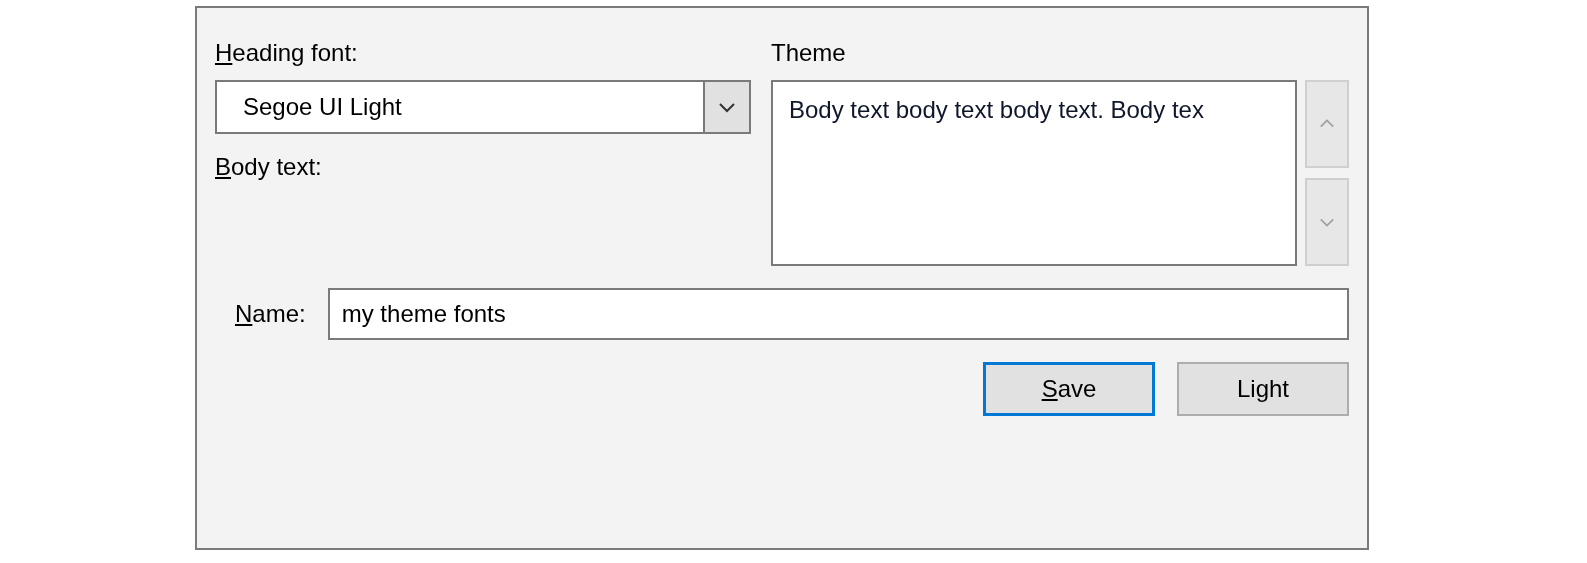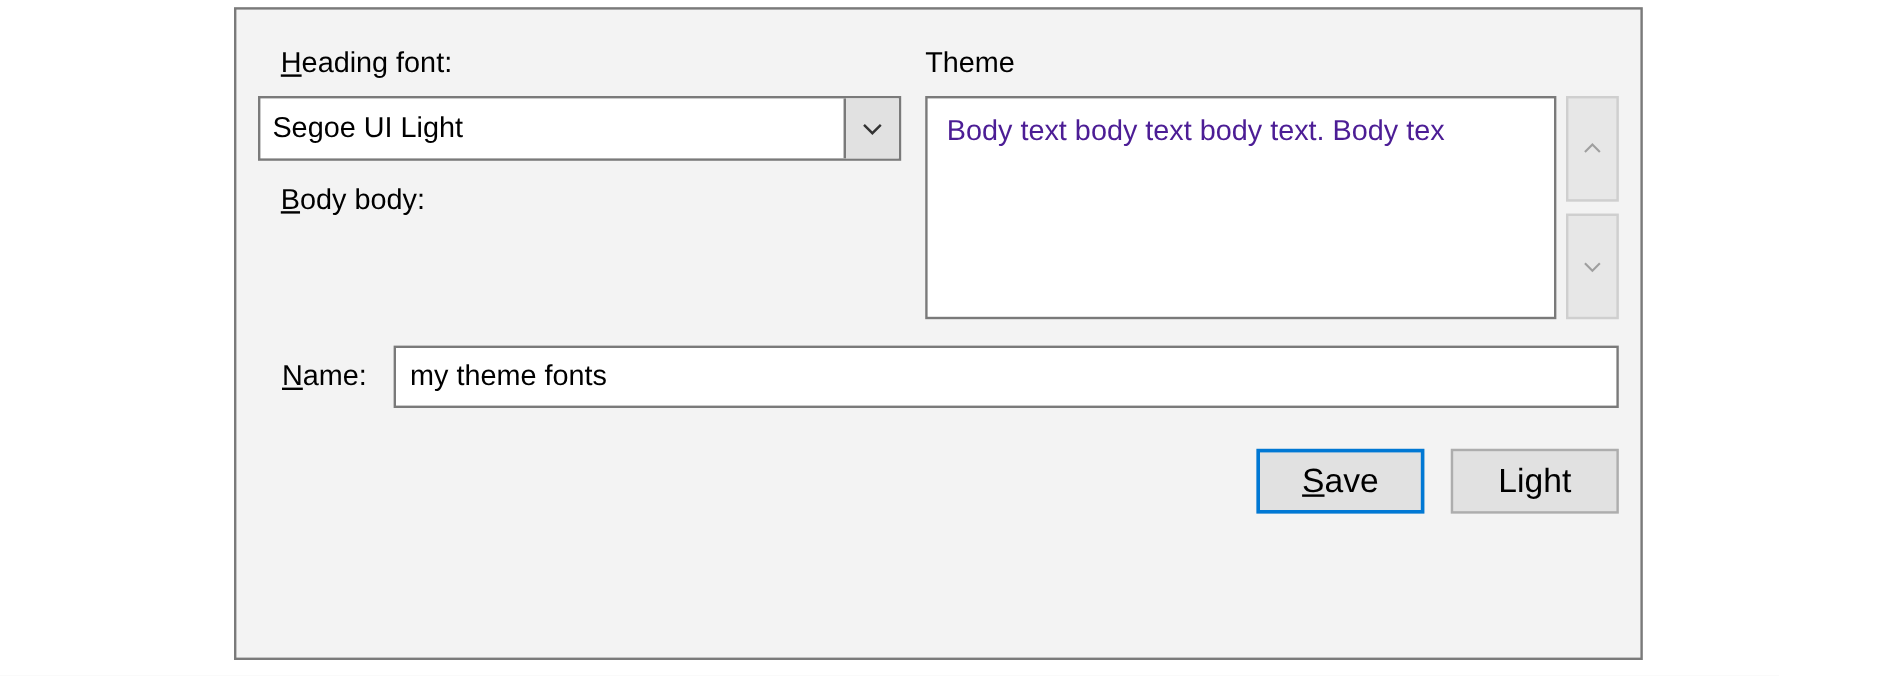--- a/index.html
+++ b/index.html
@@ -73,36 +73,35 @@
     flex: 1 1 auto;
     display: flex;
     flex-direction: column;
   }
 
   .field-label {
     font-size: 24px;
     color: #000;
     margin-bottom: 14px;
     line-height: 1.1;
-    margin-left: 19px;
   }
   .field-label .u { text-decoration: underline; }
 
   .combo {
     display: flex;
     height: 54px;
     border: 2px solid #7a7a7a;
     background: #ffffff;
     margin-bottom: 20px;
   }
   .combo-text {
     flex: 1 1 auto;
     display: flex;
     align-items: center;
-    padding: 0 10px;
+    padding: 0 26px;
     font-size: 24px;
     color: #000;
   }
   .combo-btn {
     flex: 0 0 46px;
     border-left: 2px solid #7a7a7a;
     background: #e1e1e1;
     display: flex;
     align-items: center;
     justify-content: center;
@@ -130,21 +129,21 @@
   }
   .sample-heading {
     font-size: 46px;
     font-weight: 300;
     color: #222;
     line-height: 1.15;
     font-family: "Segoe UI Light","Segoe UI",Arial,sans-serif;
   }
   .sample-body {
     font-size: 24px;
-    color: #4c1d95;
+    color: #0f172a;
     font-family: Corbel, "Segoe UI", Arial, sans-serif;
     font-weight: 300;
     margin-top: 6px;
   }
   .sample-scroll {
     flex: 0 0 44px;
     display: flex;
     flex-direction: column;
     gap: 10px;
   }
@@ -180,30 +179,29 @@
     outline: none;
   }
 
   .button-row {
     display: flex;
     justify-content: flex-end;
     gap: 22px;
     margin-top: 22px;
   }
   .btn {
-    width: 140px;
+    width: 172px;
     height: 54px;
     background: #e1e1e1;
     border: 2px solid #adadad;
-    font-size: 28px;
-    display: flex;
-    align-items: center;
-    justify-content: center;
-    color: #000;
-    margin-top: 12px;
+    font-size: 24px;
+    display: flex;
+    align-items: center;
+    justify-content: center;
+    color: #000;
   }
   .btn.primary {
     border: 3px solid #0078d4;
   }
   .btn .u { text-decoration: underline; }
 </style>
 </head>
 <body>
 
 <div class="dialog">
@@ -219,21 +217,21 @@
         <div class="combo">
           <div class="combo-text">Segoe UI Light</div>
           <div class="combo-btn">
             <svg viewBox="0 0 18 12">
               <polyline points="2,3 9,10 16,3" fill="none" stroke="#333" stroke-width="2"></polyline>
             </svg>
           </div>
         </div>
 
         <div class="field-label">
-          <span class="u">B</span><span>ody body:</span>
+          <span class="u">B</span><span>ody text:</span>
         </div>
       </div>
 
       <div class="col-right">
         <div class="sample-label">Theme</div>
         <div class="sample-row">
           <div class="sample-box">
             <div class="sample-body">Body text body text body text. Body tex</div>
           </div>
           <div class="sample-scroll">

